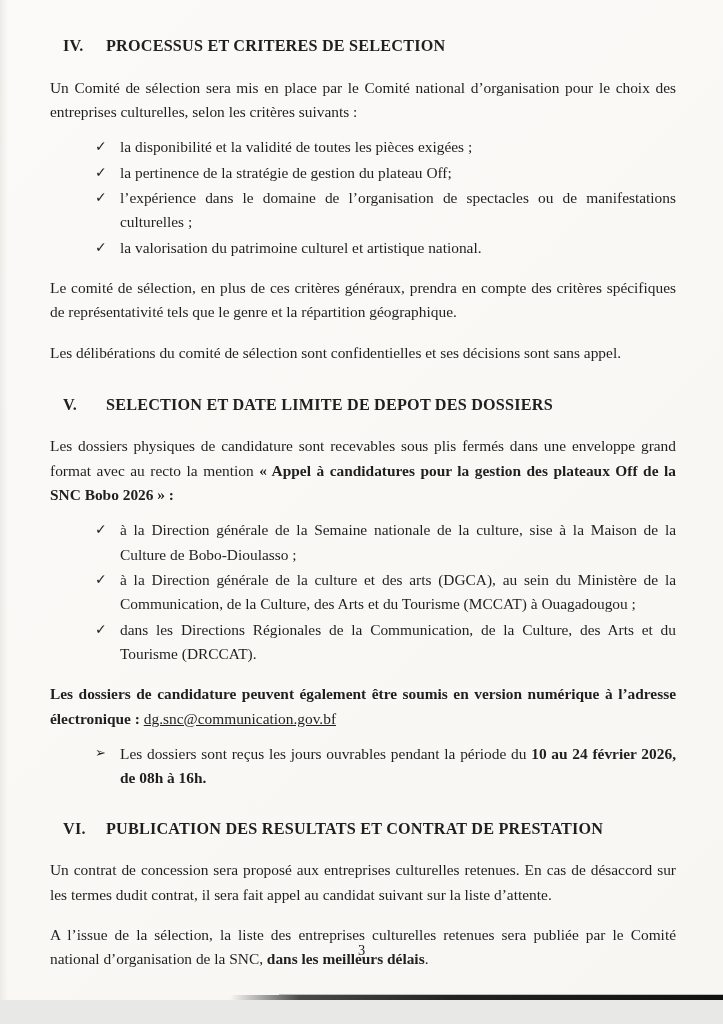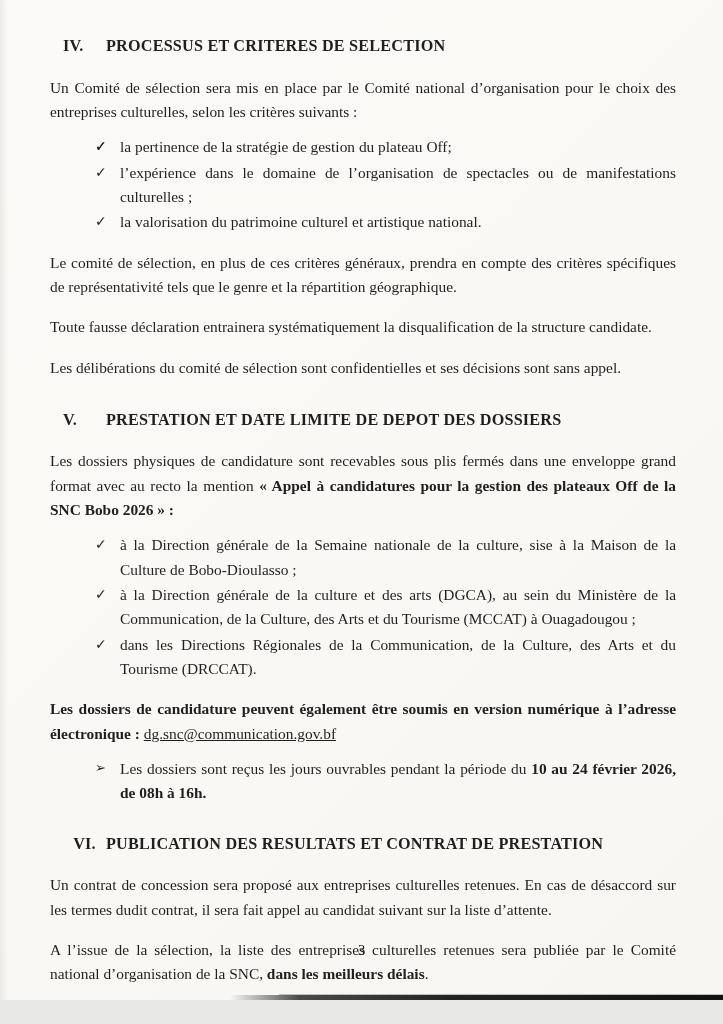--- a/index.html
+++ b/index.html
@@ -35,21 +35,21 @@
     font-weight: bold;
     font-size: 16.2px;
     letter-spacing: .2px;
     margin: 0 0 14px 13px;
   }
   .heading .num {
     width: 43px;
     flex: 0 0 auto;
   }
   .heading.h5 { margin-top: 28px; }
-  .heading.h6 { margin-top: 26px; text-align: center; }
+  .heading.h6 { margin-top: 26px; }
   p.para {
     margin: 16px 0 11px 0;
     text-align: justify;
   }
   ul.check-list {
     list-style: none;
     margin: 0 0 11px 0;
     padding: 0 0 0 45px;
   }
   ul.check-list li {
@@ -120,42 +120,42 @@
   <div class="heading">
     <span class="num">IV.</span>
     <span>PROCESSUS ET CRITERES DE SELECTION</span>
   </div>
 
   <p class="para">Un Comité de sélection sera mis en place par le Comité national d’organisation pour le choix des entreprises culturelles, selon les critères suivants :</p>
 
   <ul class="check-list">
     <li>
       <span class="tick">✓</span>
+      <span>la disponibilité et la validité de toutes les pièces exigées ;</span>
     </li>
     <li>
       <span class="tick">✓</span>
       <span>la pertinence de la stratégie de gestion du plateau Off;</span>
     </li>
     <li>
       <span class="tick">✓</span>
       <span>l’expérience dans le domaine de l’organisation de spectacles ou de manifestations culturelles ;</span>
     </li>
     <li>
       <span class="tick">✓</span>
       <span>la valorisation du patrimoine culturel et artistique national.</span>
     </li>
   </ul>
 
   <p class="para">Le comité de sélection, en plus de ces critères généraux, prendra en compte des critères spécifiques de représentativité tels que le genre et la répartition géographique.</p>
-  <p class="para">Toute fausse déclaration entrainera systématiquement la disqualification de la structure candidate.</p>
   <p class="para">Les délibérations du comité de sélection sont confidentielles et ses décisions sont sans appel.</p>
 
   <div class="heading h5">
     <span class="num">V.</span>
-    <span>PRESTATION ET DATE LIMITE DE DEPOT DES DOSSIERS</span>
+    <span>SELECTION ET DATE LIMITE DE DEPOT DES DOSSIERS</span>
   </div>
 
   <p class="para"><span>Les dossiers physiques de candidature sont recevables sous plis fermés dans une enveloppe grand format avec au recto la mention </span><strong>« Appel à candidatures pour la gestion des plateaux Off de la SNC Bobo 2026 » :</strong></p>
 
   <ul class="check-list">
     <li>
       <span class="tick">✓</span>
       <span>à la Direction générale de la Semaine nationale de la culture, sise à la Maison de la Culture de Bobo-Dioulasso ;</span>
     </li>
     <li>

